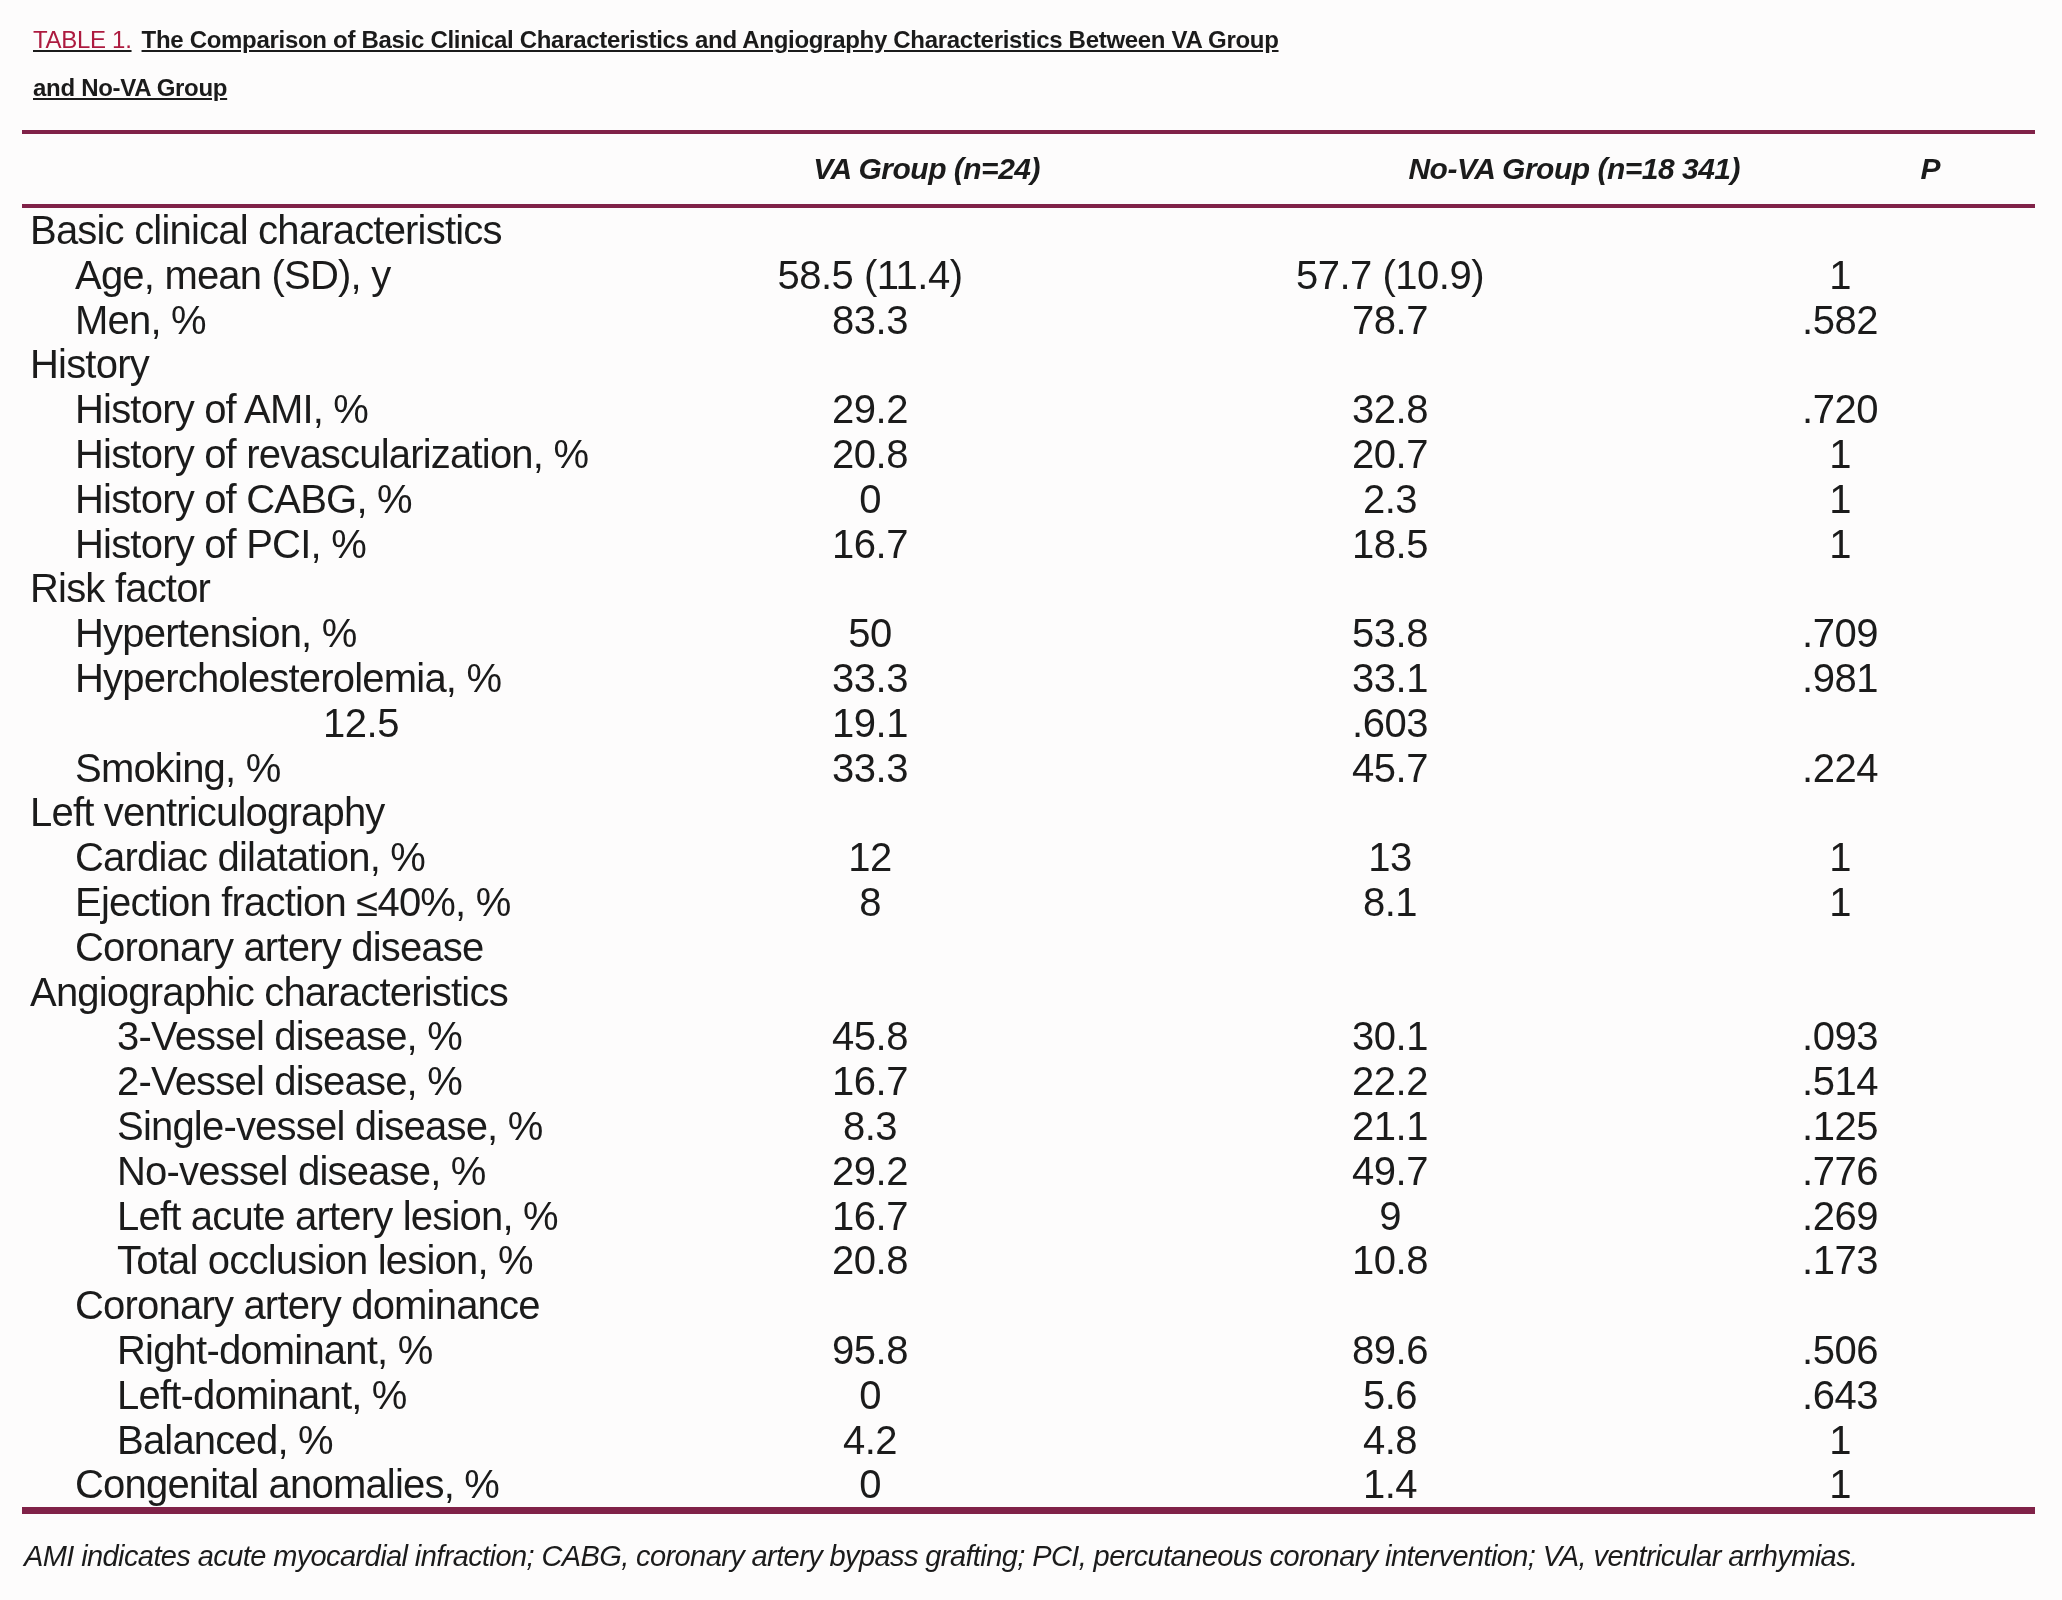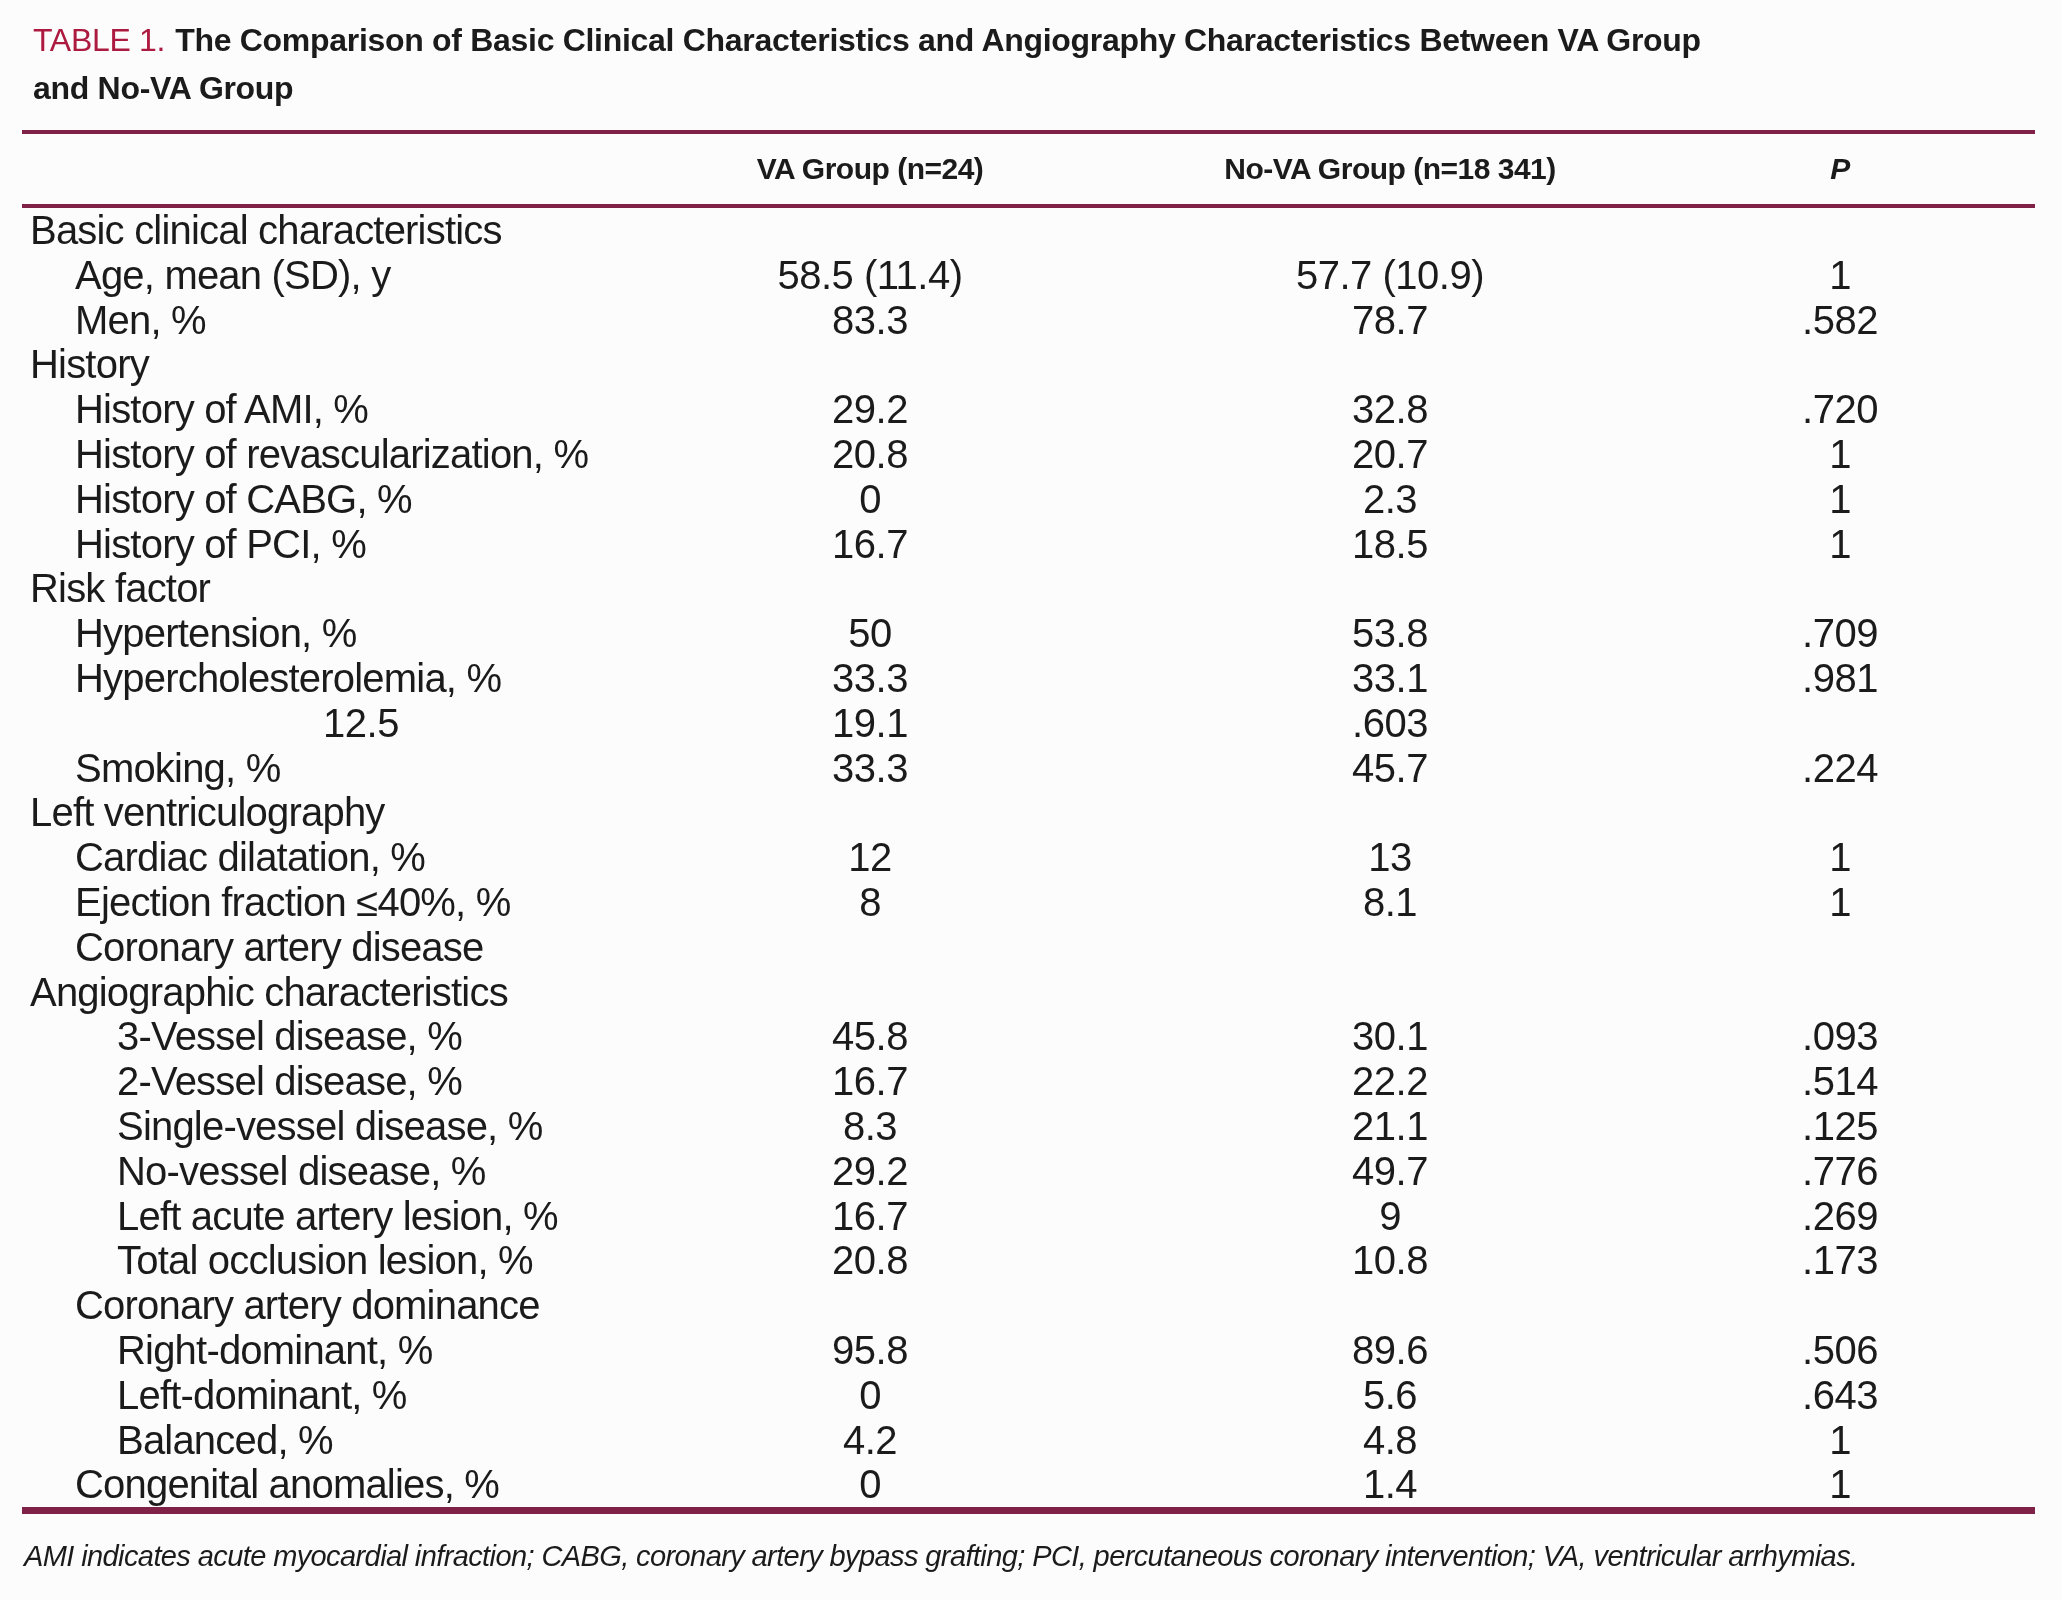--- a/index.html
+++ b/index.html
@@ -15,24 +15,25 @@
     overflow: hidden;
   }
   .page {
     position: relative;
     width: 2062px;
     height: 1600px;
   }
   .title {
     margin: 16px 20px 0 33px;
     max-width: 2010px;
-    font-size: 32px;
+    font-size: 24px;
     line-height: 48px;
     font-weight: bold;
     letter-spacing: -0.3px;
+    text-decoration: underline;
   }
   .title-label {
     color: #AD1A3F;
     font-weight: 400;
     margin-right: 10px;
   }
   .table {
     margin-left: 22px;
     width: 2013px;
     margin-top: 18px;
@@ -50,21 +51,22 @@
     grid-template-columns: 678px 340px 700px 200px;
     align-items: center;
   }
   .header-row {
     height: 70px;
     font-weight: bold;
     font-size: 30px;
     letter-spacing: -0.5px;
   }
   .header-row .cell {
-    text-align: center;
+    text-align: right;
+    font-style: italic;
   }
   .p-head {
     font-style: italic;
   }
   .tbody .row {
     display: grid;
     grid-template-columns: 678px 340px 700px 200px;
     align-items: center;
     height: 44.8px;
     font-size: 40px;

